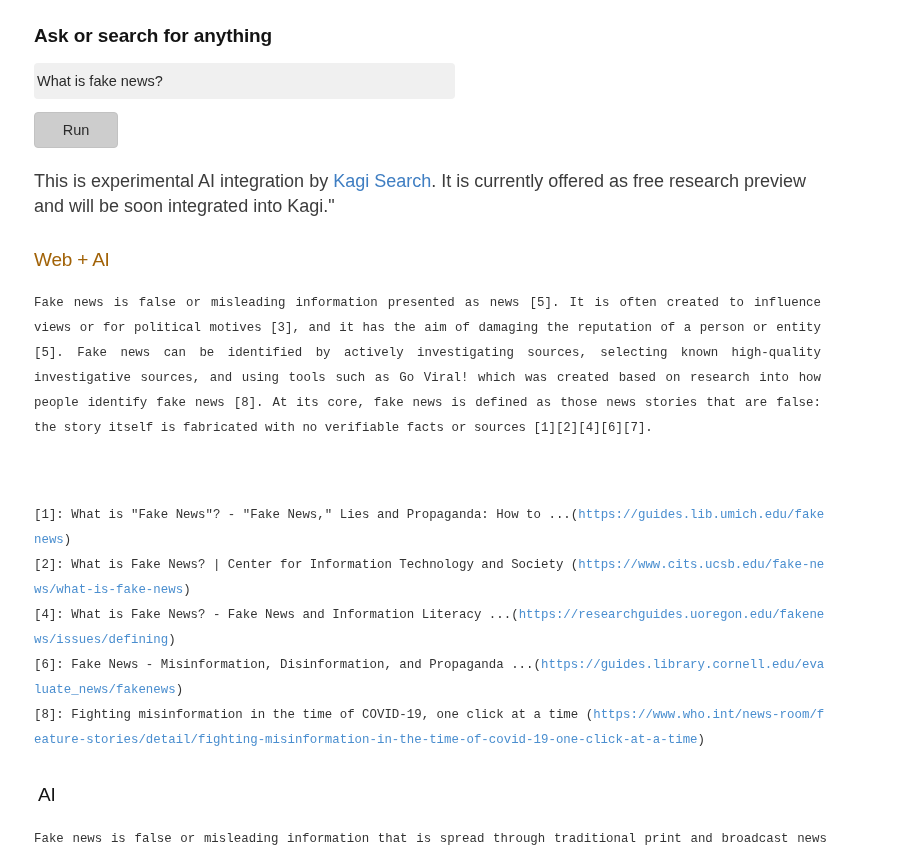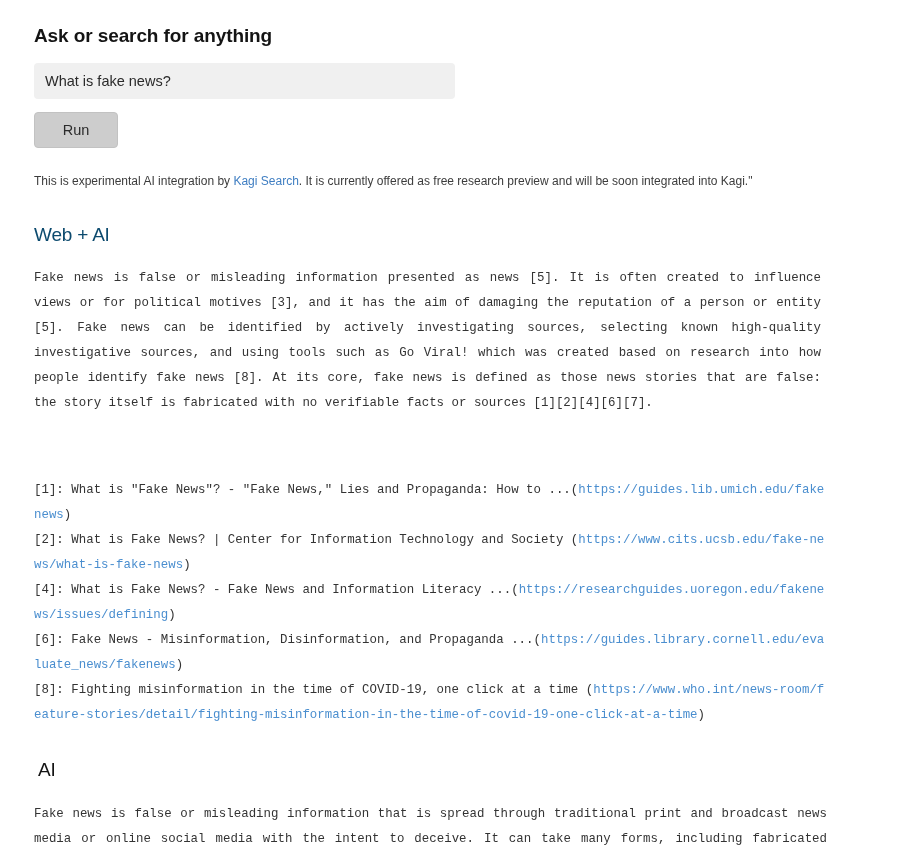--- a/index.html
+++ b/index.html
@@ -30,55 +30,55 @@
   }
   .query-input {
     display: block;
     box-sizing: border-box;
     width: 421px;
     height: 36px;
     margin-top: 15px;
     background: #f0f0f0;
     border: none;
     border-radius: 4px;
-    padding: 0 11px;
+    padding: 0 3px;
     font-family: "Liberation Sans", sans-serif;
     font-size: 14.5px;
     color: #2a2a2a;
     outline: none;
   }
   .run-button {
     display: block;
     margin-top: 13px;
     width: 84px;
     height: 36px;
     background: #cdcdcd;
     border: 1px solid #c2c2c2;
     border-radius: 4px;
     font-family: "Liberation Sans", sans-serif;
     font-size: 14.5px;
     color: #2b2b2b;
     cursor: pointer;
     padding: 8px;
   }
   p.intro {
-    font-size: 12px;
+    font-size: 18px;
     line-height: 25px;
     color: #3c3c3c;
     margin: 21px 0 0 0;
     max-width: 800px;
   }
   p.intro a {
     color: #3f7ec2;
     text-decoration: none;
   }
   h2.section-title {
     font-size: 19px;
     font-weight: normal;
-    color: #0c4a6e;
+    color: #a16207;
     margin: 29px 0 0 0;
     line-height: 24px;
     letter-spacing: -0.2px;
   }
   .mono {
     font-family: "Liberation Mono", "DejaVu Sans Mono", monospace;
     font-size: 12.4px;
     line-height: 25px;
     color: #333333;
     letter-spacing: 0.02px;

